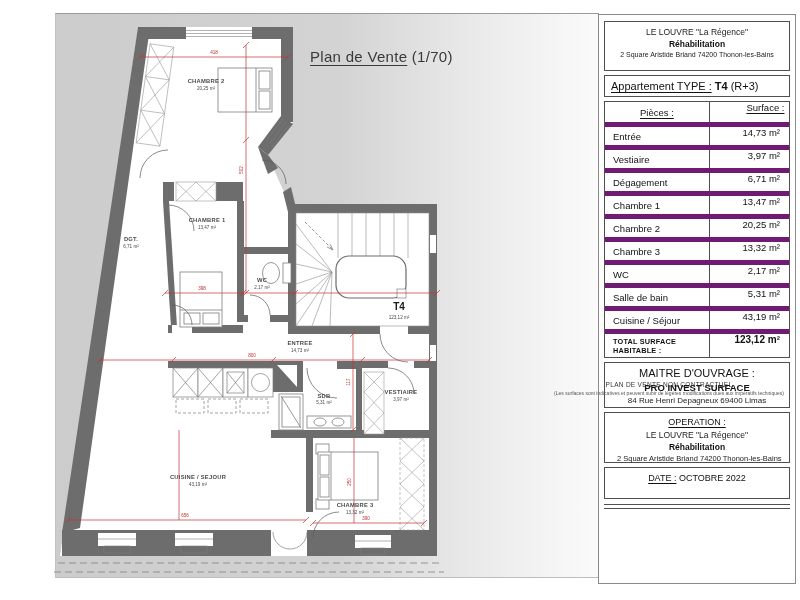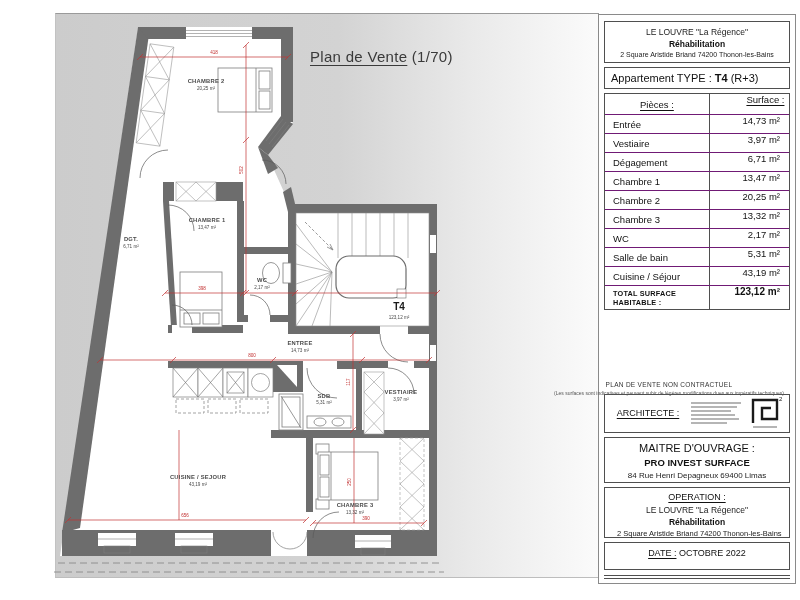--- a/index.html
+++ b/index.html
@@ -12,24 +12,24 @@
   .plan-title .u{text-decoration:underline;text-underline-offset:3px;}
   
   .panel{position:absolute;left:598px;top:14px;width:198px;height:570px;box-sizing:border-box;
     border:1px solid #8a8a8a;background:#fff;padding:6px 5px 4px 5px;display:flex;flex-direction:column;}
   .pbox{border:1px solid #4f4f4f;box-sizing:border-box;margin-bottom:4px;background:#fff;}
   .hdr{text-align:center;padding:5px 2px 4px;height:50px;}
   .hdr .l1{font-size:8.5px;color:#222;}
   .hdr .l2{font-size:8.5px;font-weight:bold;color:#111;margin-top:2px;}
   .hdr .l3{font-size:7px;color:#222;margin-top:2px;}
   .typebox{padding:4px 6px;font-size:11px;color:#111;height:22px;white-space:nowrap;}
-  .typebox .lbl{text-underline-offset:2px;}
+  .typebox .lbl{text-decoration:underline;text-underline-offset:2px;}
   .typebox .val{font-weight:bold;}
   .tbl{padding:0;}
-  .trow{display:flex;align-items:center;height:18px;border-top:1px solid #701a75;}
+  .trow{display:flex;align-items:center;height:18px;border-top:5px solid #701a75;}
   .trow:first-child{border-top:none;height:20px;gap:32px;}
   .tc1{flex:0 0 57%;box-sizing:border-box;border-right:1px solid #4f4f4f;height:100%;
        display:flex;align-items:center;padding-left:8px;font-size:9.5px;color:#111;}
   .tc2{flex:1;box-sizing:border-box;height:100%;display:flex;align-items:flex-start;
        justify-content:flex-end;padding-right:9px;font-size:9.5px;color:#111;}
   .thead .tc1,.thead .tc2{justify-content:center;padding:0;font-size:9.5px;}
   .thead span{text-decoration:underline;text-underline-offset:2px;}
   .totrow{height:23px;}
   .totrow .tc1{font-size:7.3px;font-weight:bold;letter-spacing:.2px;}
   .totrow .tc2{font-size:10px;font-weight:bold;}
@@ -384,38 +384,20 @@
     <div class="trow">
         <div class="tc1">Cuisine / Séjour</div>
         <div class="tc2">43,19 m²</div>
       </div>
     <div class="trow totrow">
       <div class="tc1">TOTAL SURFACE HABITABLE :</div>
       <div class="tc2">123,12 m²</div>
     </div>
   </div>
 
-  <div class="pbox archbox">
-    <div class="albl">ARCHITECTE :</div>
-    <div class="microtext">
-      <i style="width:50px"></i>
-        <i style="width:46px"></i>
-        <i style="width:40px"></i>
-        <i style="width:44px"></i>
-        <i style="width:48px"></i>
-        <i style="width:36px"></i>
-    </div>
-    <div class="logo">
-      <svg width="34" height="36" viewBox="0 0 34 36">
-        <path d="M 4 28 L 4 5 L 28 5 L 28 24 L 13 24 L 13 13 L 22 13" fill="none" stroke="#1a1a1a" stroke-width="2.4"></path>
-        <text x="30" y="6" font-size="6" fill="#1a1a1a" font-family="Liberation Sans,sans-serif">2</text>
-        <rect x="4" y="31" width="24" height="2" fill="#b5b5b5"></rect>
-      </svg>
-    </div>
-  </div>
 
   <div class="pbox moabox">
     <div class="mlbl">MAITRE D'OUVRAGE :</div>
     <div class="mname">PRO INVEST SURFACE</div>
     <div class="maddr">84 Rue Henri Depagneux 69400 Limas</div>
   </div>
 
   <div class="pbox opbox">
     <div class="olbl">OPERATION :</div>
     <div class="o1">LE LOUVRE "La Régence"</div>

